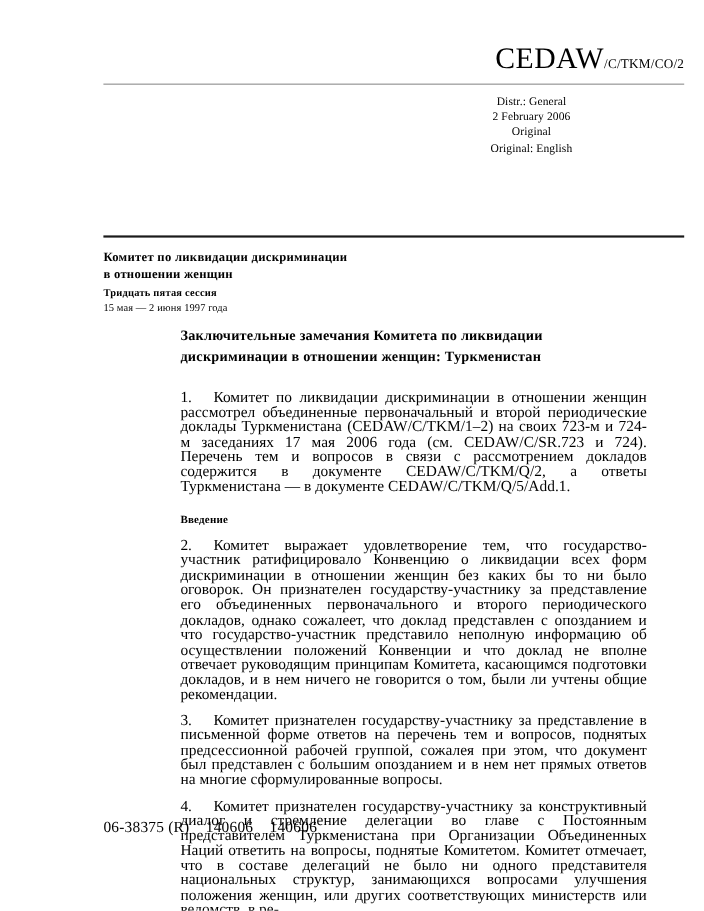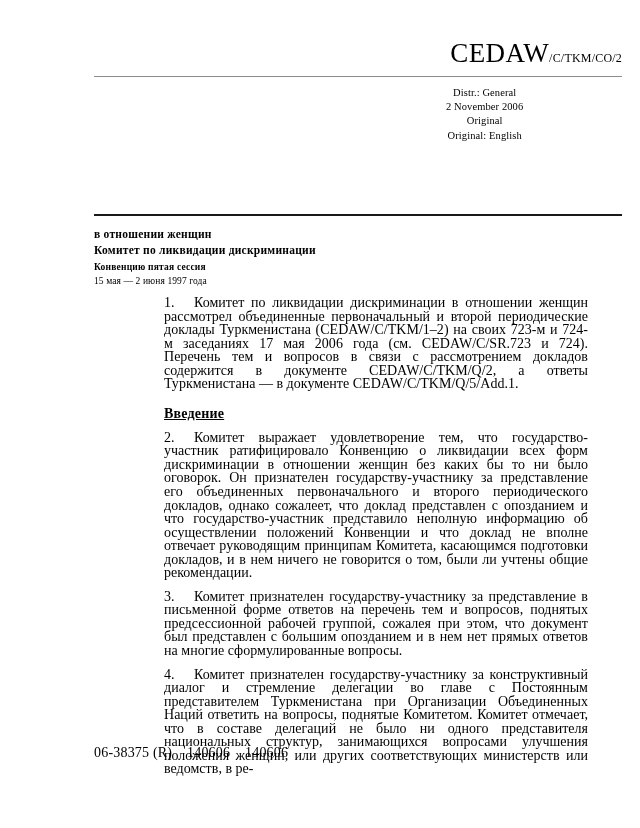--- a/index.html
+++ b/index.html
@@ -112,26 +112,25 @@
   }
   h1.doc-heading {
     font-size: 13px;
     font-weight: bold;
     line-height: 18.5px;
     letter-spacing: 0.2px;
     margin: 0 0 22px 0;
     text-align: left;
   }
   .section-heading {
-    font-size: 14px;
+    font-size: 10px;
     font-weight: bold;
     line-height: 14px;
     margin: 16px 0 10px 0;
     letter-spacing: 0.2px;
-    text-decoration: underline;
   }
   p.para {
     font-size: 14px;
     line-height: 13.55px;
     text-align: justify;
     margin: 0 0 10px 0;
     letter-spacing: 0.02px;
     text-indent: 0;
   }
   p.para .num {
@@ -171,37 +170,38 @@
 
   <div class="masthead">
     <div class="symbol-line">
       <span class="symbol-main">CEDAW</span><span class="symbol-suffix">/C/TKM/CO/2</span>
     </div>
     <hr class="rule-thin">
   </div>
 
   <div class="distr">
     <div>Distr.: General</div>
-    <div>2 November 2006</div>
+    <div>2 February 2006</div>
     <div>Original</div>
     <div>Original: English</div>
   </div>
 
   <div class="committee-wrap">
     <hr class="rule-thick">
     <div class="committee-title">
+      <div>Комитет по ликвидации дискриминации</div>
       <div>в отношении женщин</div>
-      <div>Комитет по ликвидации дискриминации</div>
     </div>
-    <div class="committee-session">Конвенцию пятая сессия</div>
+    <div class="committee-session">Тридцать пятая сессия</div>
     <div class="committee-dates">15 мая — 2 июня 1997 года</div>
   </div>
 
   <div class="body-col">
 
+    <h1 class="doc-heading">Заключительные замечания Комитета по ликвидации дискриминации в отношении женщин: Туркменистан</h1>
 
     <p class="para"><span class="num">1.</span><span>Комитет по ликвидации дискриминации в отношении женщин рассмотрел объединенные первоначальный и второй периодические доклады Туркменистана (CEDAW/C/TKM/1–2) на своих 723-м и 724-м заседаниях 17 мая 2006 года (см. CEDAW/C/SR.723 и 724). Перечень тем и вопросов в связи с рассмотрением докладов содержится в документе CEDAW/C/TKM/Q/2, а ответы Туркменистана — в документе CEDAW/C/TKM/Q/5/Add.1.</span></p>
 
     <div class="section-heading">Введение</div>
 
     <p class="para"><span class="num">2.</span><span>Комитет выражает удовлетворение тем, что государство-участник ратифицировало Конвенцию о ликвидации всех форм дискриминации в отношении женщин без каких бы то ни было оговорок. Он признателен государству-участнику за представление его объединенных первоначального и второго периодического докладов, однако сожалеет, что доклад представлен с опозданием и что государство-участник представило неполную информацию об осуществлении положений Конвенции и что доклад не вполне отвечает руководящим принципам Комитета, касающимся подготовки докладов, и в нем ничего не говорится о том, были ли учтены общие рекомендации.</span></p>
 
     <p class="para"><span class="num">3.</span><span>Комитет признателен государству-участнику за представление в письменной форме ответов на перечень тем и вопросов, поднятых предсессионной рабочей группой, сожалея при этом, что документ был представлен с большим опозданием и в нем нет прямых ответов на многие сформулированные вопросы.</span></p>
 
     <p class="para"><span class="num">4.</span><span>Комитет признателен государству-участнику за конструктивный диалог и стремление делегации во главе с Постоянным представителем Туркменистана при Организации Объединенных Наций ответить на вопросы, поднятые Комитетом. Комитет отмечает, что в составе делегаций не было ни одного представителя национальных структур, занимающихся вопросами улучшения положения женщин, или других соответствующих министерств или ведомств, в ре-</span></p>

